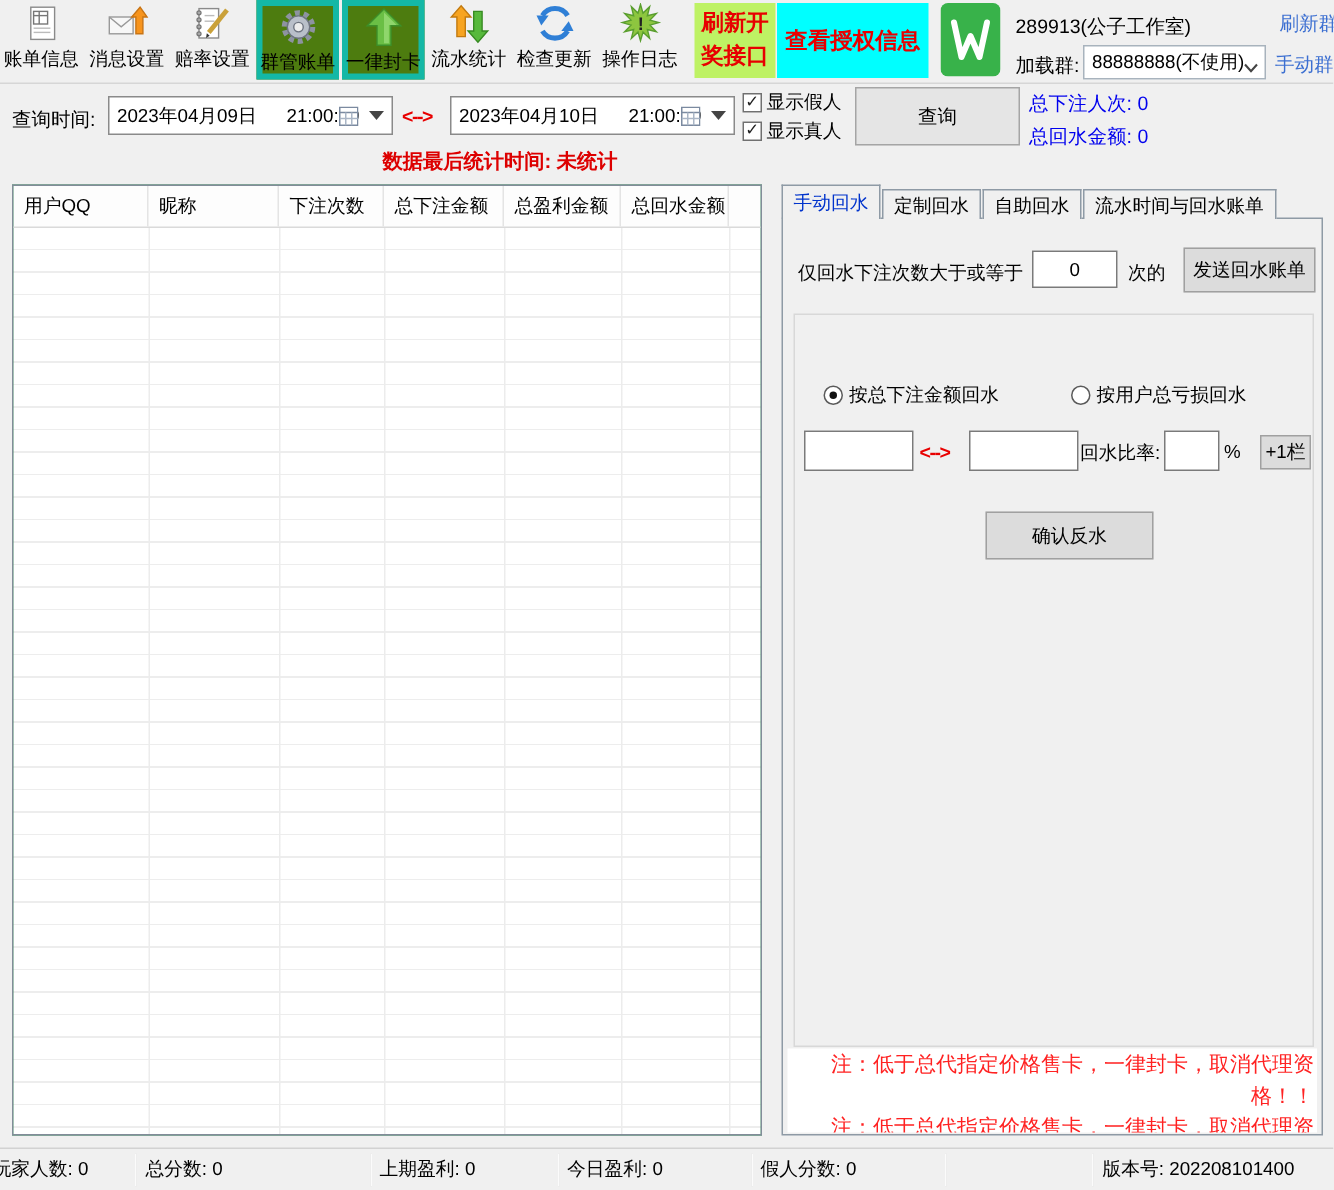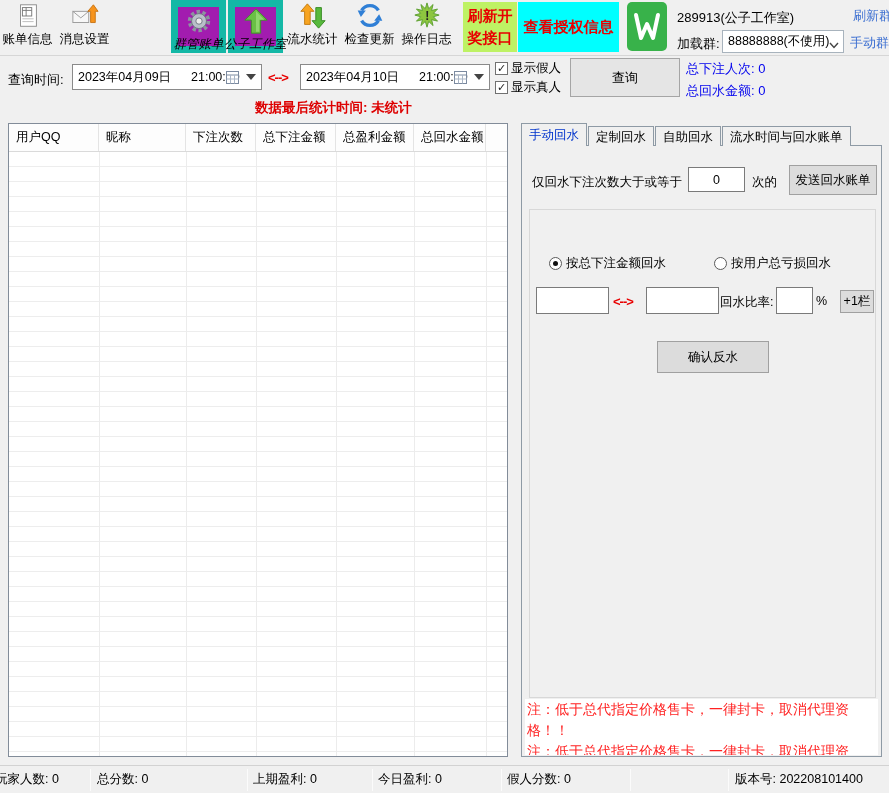--- a/index.html
+++ b/index.html
@@ -8,21 +8,21 @@
     position:relative; background:#f0f0f0;
     font-family:"Liberation Sans","DejaVu Sans",sans-serif;
     font-size:12.5px; color:#000; overflow:hidden;
   }
   .abs { position:absolute; }
 
   
   .toolbar { left:0; top:0; width:889px; height:56px; border-bottom:1px solid #d6d6d6; }
   .tb-btn { position:absolute; top:0; width:55px; height:53px; display:flex; flex-direction:column;
             align-items:center; justify-content:flex-start; padding-top:1px; cursor:default; }
-  .tb-btn.hl { background:#a21caf; border:7px solid #14b8a6;font-style:italic; }
+  .tb-btn.hl { background:#4d7c0f; border:4px solid #14b8a6; }
   .tb-btn .ic { width:32px; height:30px; display:flex; align-items:center; justify-content:center; }
   .tb-btn .lbl { font-size:12.5px; line-height:16px; white-space:nowrap; }
 
   .big-green { left:463px; top:2px; width:54px; height:50px; background:#bef264;
                color:#e80000; font-weight:bold; font-size:15px; line-height:22px;
                display:flex; align-items:center; justify-content:center; text-align:center; }
   .big-cyan  { left:518px; top:2px; width:101px; height:50px; background:#00ffff;
                color:#e80000; font-weight:bold; font-size:15px;
                display:flex; align-items:center; justify-content:center; }
   .wlogo { left:627px; top:2px; width:40px; height:49px; }
@@ -75,21 +75,21 @@
   .num-input { background:#fff; border:1px solid #7a7a7a; font-size:12.5px; text-align:center;
                font-family:"Liberation Sans","DejaVu Sans",sans-serif; }
   .btn { background:#dcdcdc; border:1px solid #a0a0a0; display:flex; align-items:center;
          justify-content:center; font-size:12.5px; }
   .groupbox { left:7px; top:63px; width:347px; height:489px; border:1px solid #d8d8d8; }
   .radio { width:13px; height:13px; border:1px solid #5a5a5a; border-radius:50%; background:#fff; position:relative; }
   .radio.sel::after { content:""; position:absolute; left:3px; top:3px; width:5px; height:5px;
                       border-radius:50%; background:#111; }
   .radrow { display:flex; align-items:center; gap:4px; font-size:12.5px; }
   .marquee { left:3px; top:553px; width:353px; height:56px; background:#fff; overflow:hidden;
-             color:#ff2222; font-size:14px; line-height:21px; text-align:left; padding:0 2px; }
+             color:#ff2222; font-size:14px; line-height:21px; text-align:right; padding:0 2px; }
 
   
   .statusbar { left:0; top:765px; width:889px; height:28px; border-top:1px solid #d2d2d2; background:#f0f0f0; }
   .sb-item { position:absolute; top:0; line-height:27px; font-size:12.5px; white-space:nowrap; }
   .sb-sep  { position:absolute; top:3px; width:1px; height:22px; background:#cdcdcd; border-right:1px solid #fbfbfb; }
 </style>
 </head>
 <body>
 
 <div class="abs toolbar">
@@ -112,40 +112,56 @@
     <span class="ic">
       <svg width="28" height="28" viewBox="0 0 30 30">
           <rect x="2" y="10" width="17" height="12" fill="#f7f7f7" stroke="#999"></rect>
           <path d="M2,10 L10.5,17 L19,10" fill="none" stroke="#999"></path>
           <polygon points="24,3 29,10 26,10 26,22 21,22 21,10 18,10" fill="#f7941d" stroke="#c87414"></polygon>
         </svg>
     </span>
     <span class="lbl">消息设置</span>
   </div>
 
+  <div class="tb-btn" style="left:114px">
+    <span class="ic">
+      <svg width="28" height="28" viewBox="0 0 30 30">
+          <rect x="5" y="4" width="14" height="21" fill="#fff" stroke="#8a8a8a"></rect>
+          <circle cx="5" cy="7" r="1.4" fill="none" stroke="#777"></circle>
+          <circle cx="5" cy="12" r="1.4" fill="none" stroke="#777"></circle>
+          <circle cx="5" cy="17" r="1.4" fill="none" stroke="#777"></circle>
+          <circle cx="5" cy="22" r="1.4" fill="none" stroke="#777"></circle>
+          <line x1="9" y1="9" x2="16" y2="9" stroke="#bbb"></line>
+          <line x1="9" y1="13" x2="16" y2="13" stroke="#bbb"></line>
+          <line x1="12" y1="21" x2="25" y2="5" stroke="#caa13a" stroke-width="3.4"></line>
+          <polygon points="10,25 12.6,23.4 10.6,21.6" fill="#333"></polygon>
+        </svg>
+    </span>
+    <span class="lbl">赔率设置</span>
+  </div>
 
   <div class="tb-btn hl" style="left:171px">
     <span class="ic">
       <svg width="28" height="28" viewBox="0 0 30 30">
           <circle cx="15" cy="14" r="9.5" fill="none" stroke="#8d93a0" stroke-width="5" stroke-dasharray="3.4 2.6"></circle>
           <circle cx="15" cy="14" r="8" fill="#b9bfc9" stroke="#6e7480"></circle>
           <circle cx="15" cy="14" r="3.4" fill="#ececec" stroke="#6e7480"></circle>
         </svg>
     </span>
     <span class="lbl">群管账单</span>
   </div>
 
   <div class="tb-btn hl" style="left:228px">
     <span class="ic">
       <svg width="28" height="28" viewBox="0 0 30 30">
           <polygon points="15,1 27,13 20,13 20,27 10,27 10,13 3,13" fill="#6abf45" stroke="#3d8f2a"></polygon>
           <polygon points="15,3.5 24,12.5 18.5,12.5 18.5,25.5 15,25.5" fill="#8fd66c"></polygon>
         </svg>
     </span>
-    <span class="lbl">公子工作室</span>
+    <span class="lbl">一律封卡</span>
   </div>
 
   <div class="tb-btn" style="left:285px">
     <span class="ic">
       <svg width="28" height="28" viewBox="0 0 30 30">
           <polygon points="9,2 16,10 12,10 12,24 6,24 6,10 2,10" fill="#f7a421" stroke="#c27a10"></polygon>
           <polygon points="21,28 28,20 24,20 24,6 18,6 18,20 14,20" fill="#57b93c" stroke="#378a22"></polygon>
         </svg>
     </span>
     <span class="lbl">流水统计</span>

